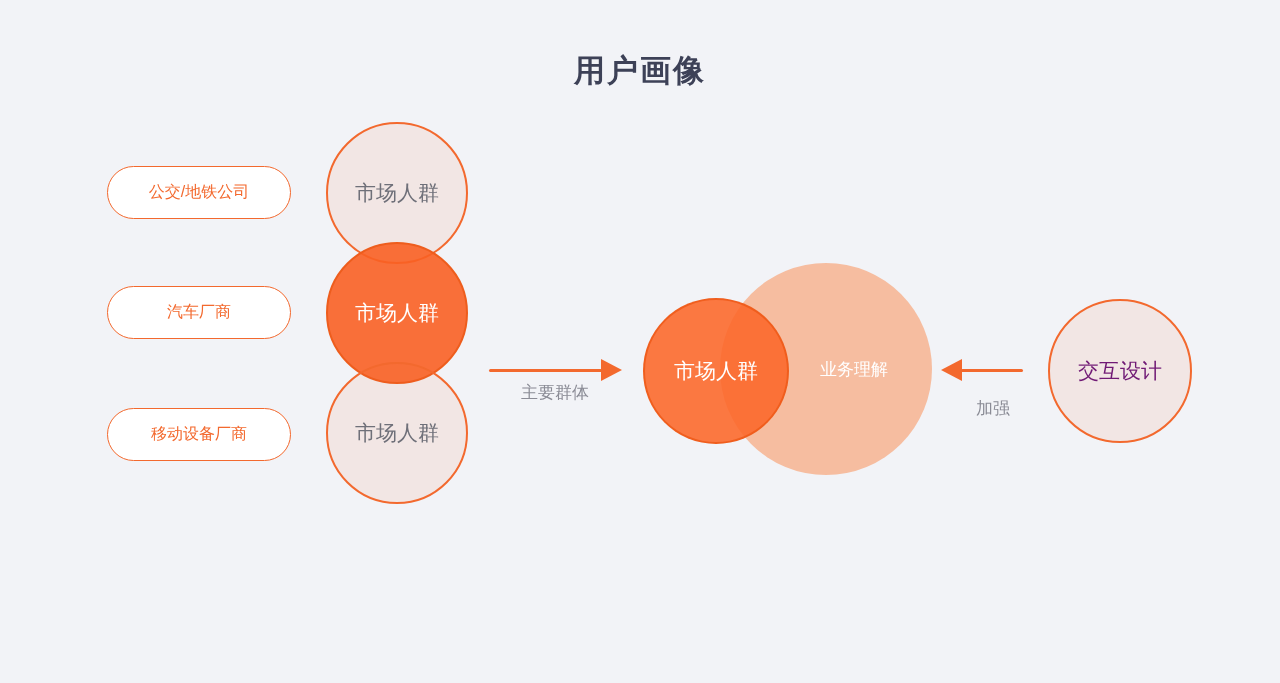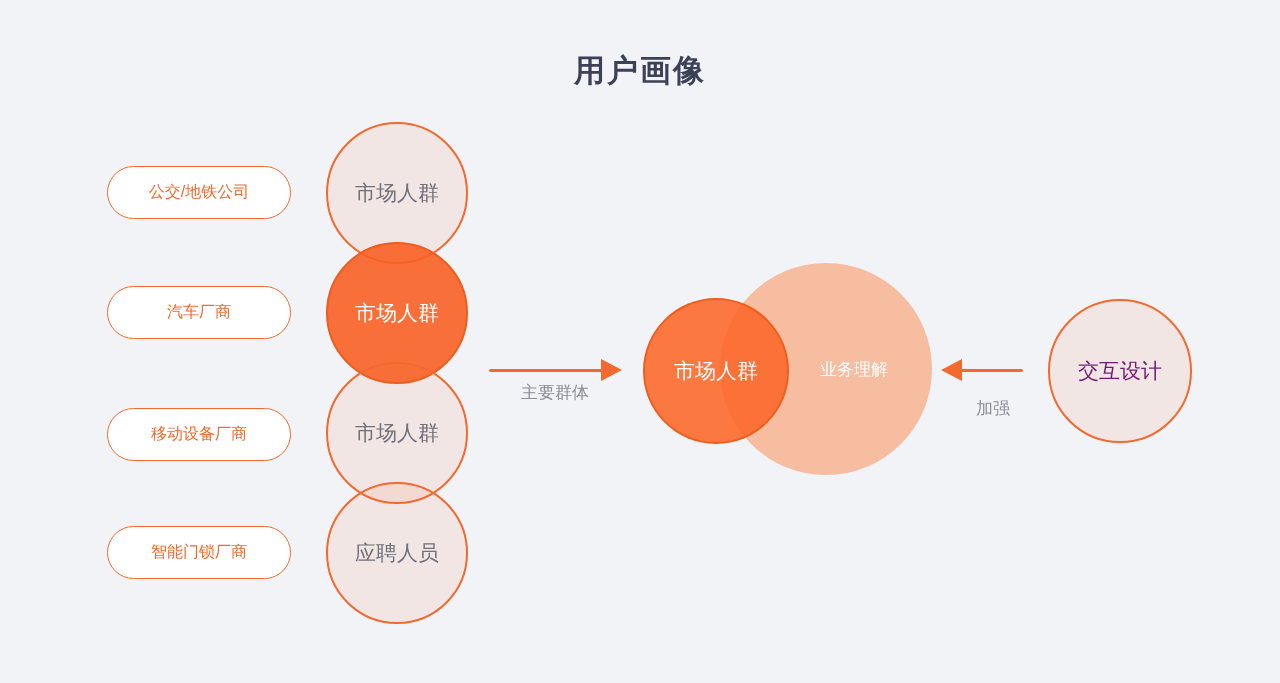--- a/index.html
+++ b/index.html
@@ -168,35 +168,29 @@
 
   <div class="pill pill1">
     <span>公交/地铁公司</span>
   </div>
   <div class="pill pill2">
     <span>汽车厂商</span>
   </div>
   <div class="pill pill3">
     <span>移动设备厂商</span>
   </div>
-  <div class="pill pill4">
-    <span>智能门锁厂商</span>
-  </div>
 
   <div class="gcircle light gc1">
     <span>市场人群</span>
   </div>
   <div class="gcircle solid gc2">
     <span>市场人群</span>
   </div>
   <div class="gcircle light gc3">
     <span>市场人群</span>
-  </div>
-  <div class="gcircle light gc4">
-    <span>应聘人员</span>
   </div>
 
   <div class="arrow-line main-arrow-line"></div>
   <div class="arrow-head head-right main-arrow-head"></div>
   <div class="arrow-label main-arrow-label">主要群体</div>
 
   <div class="venn-big"></div>
   <div class="venn-big-label">业务理解</div>
   <div class="venn-small">
     <span>市场人群</span>

